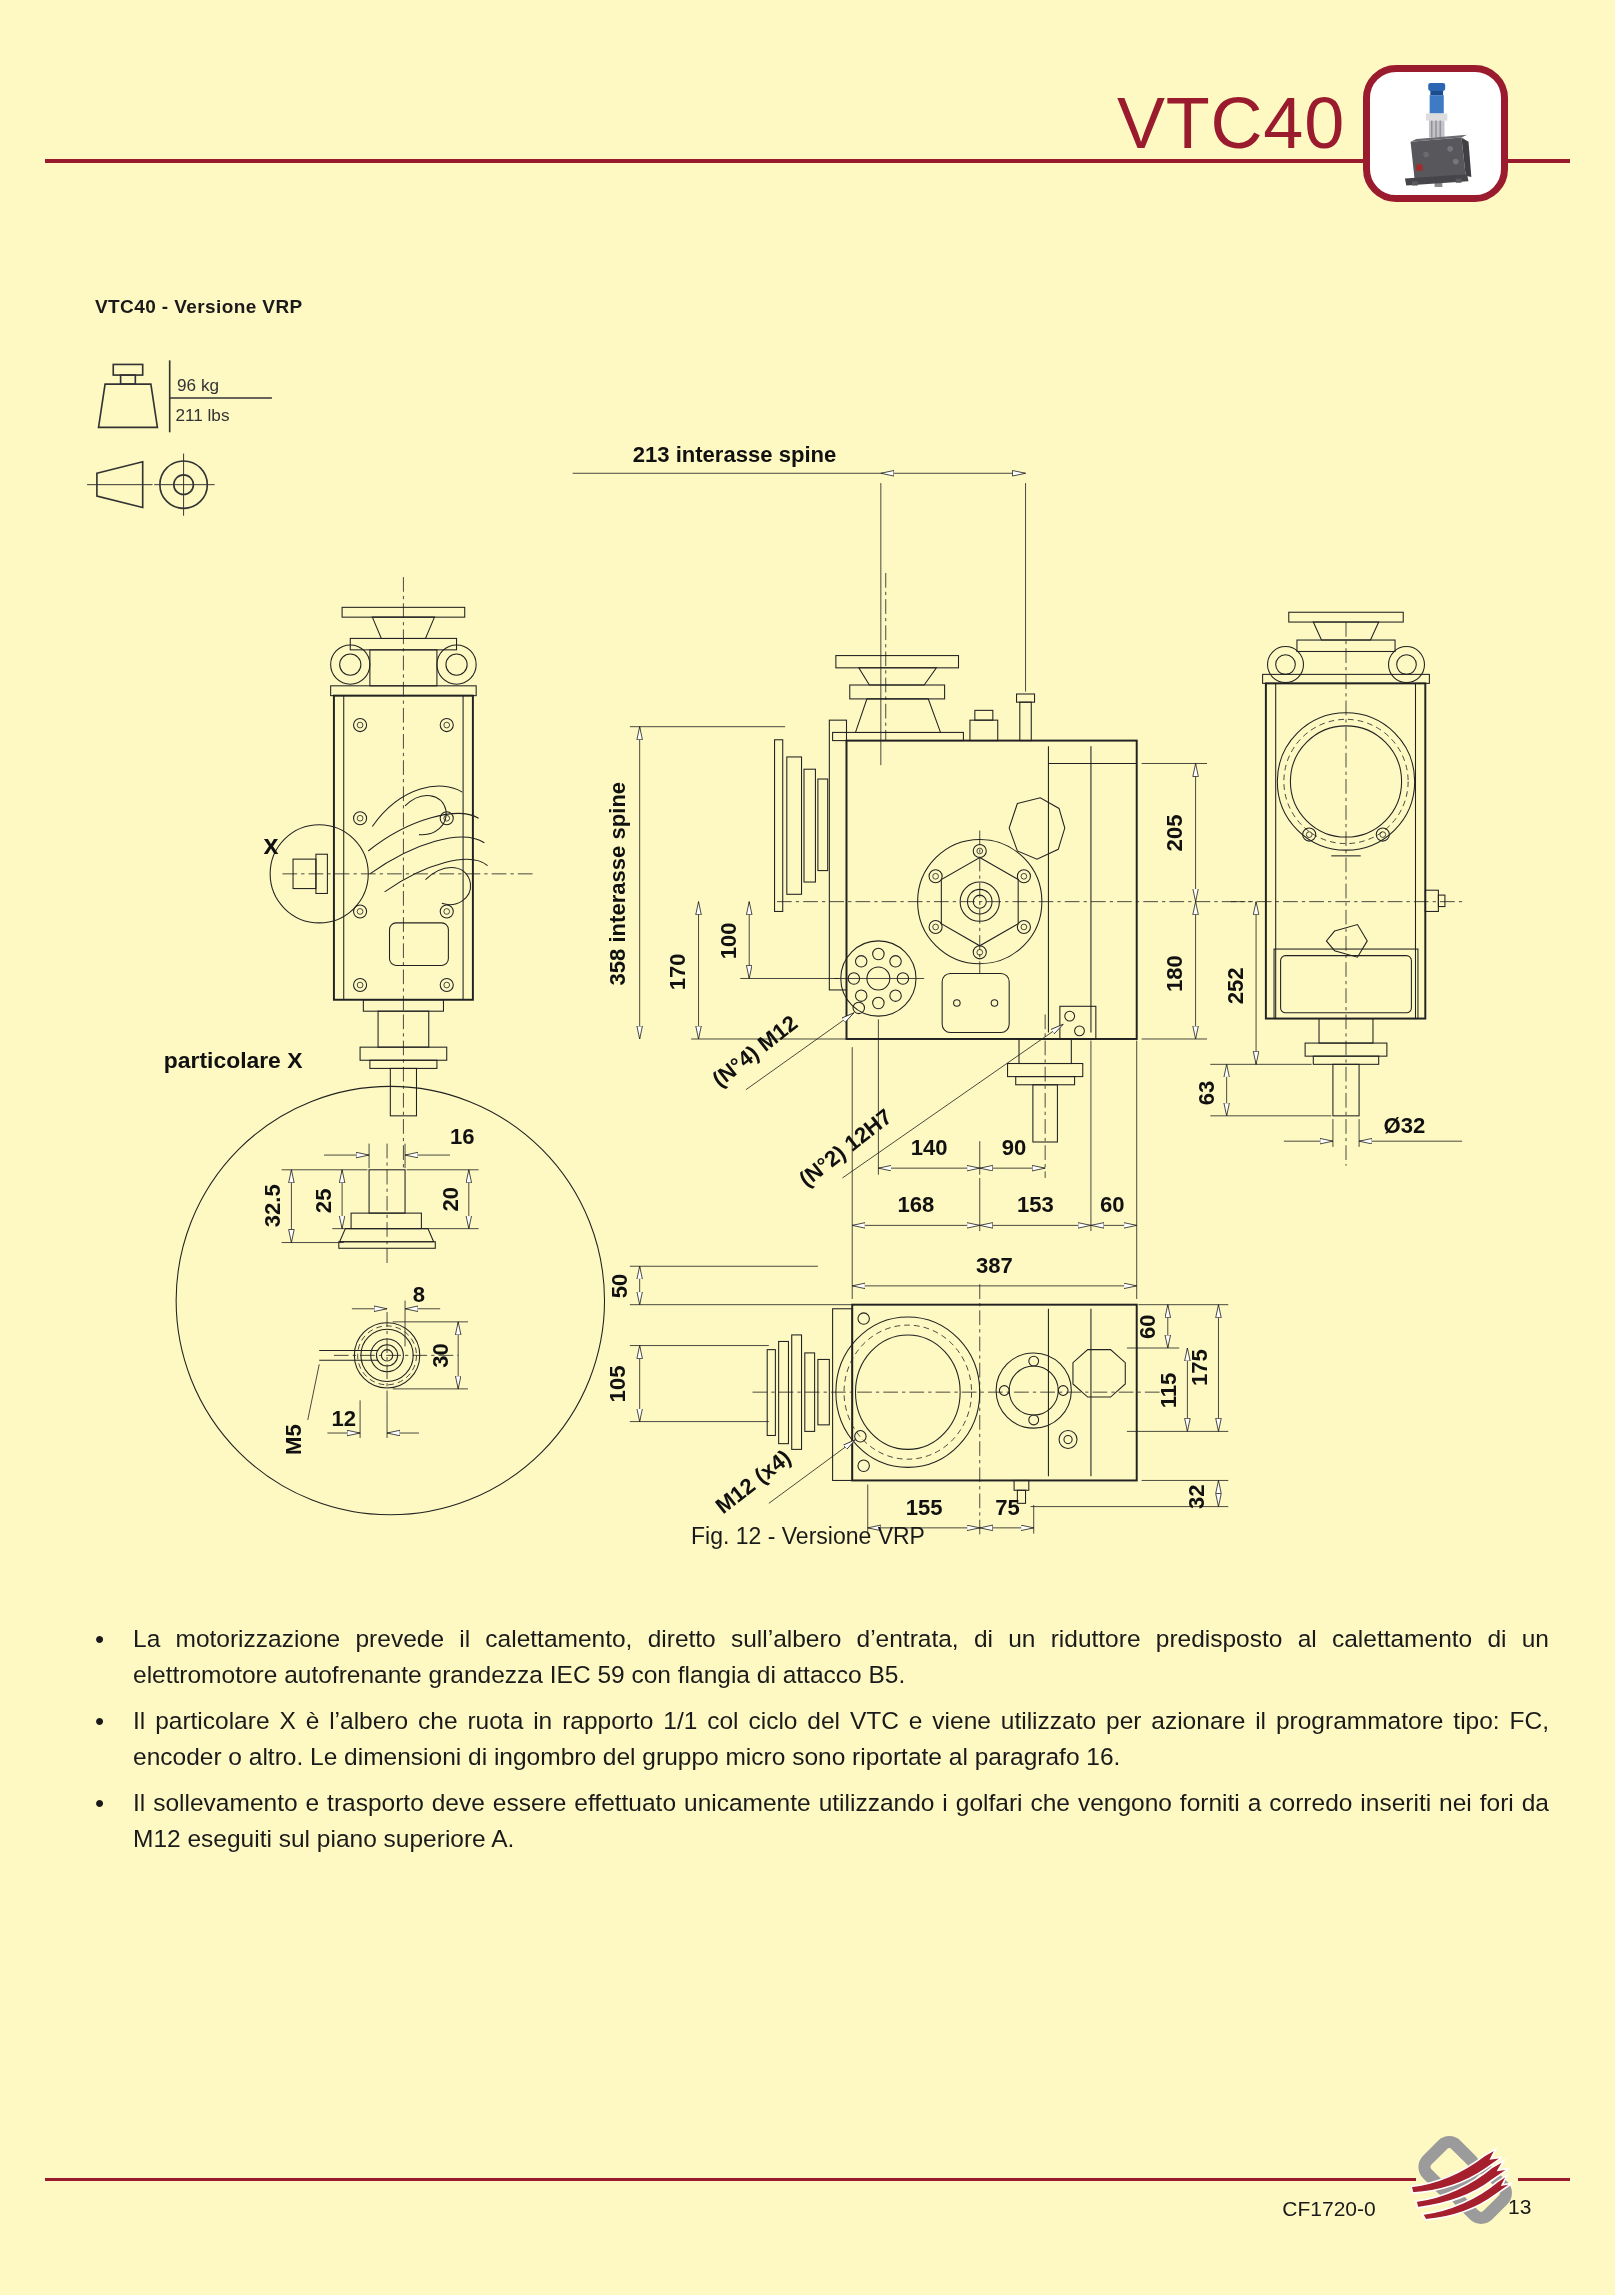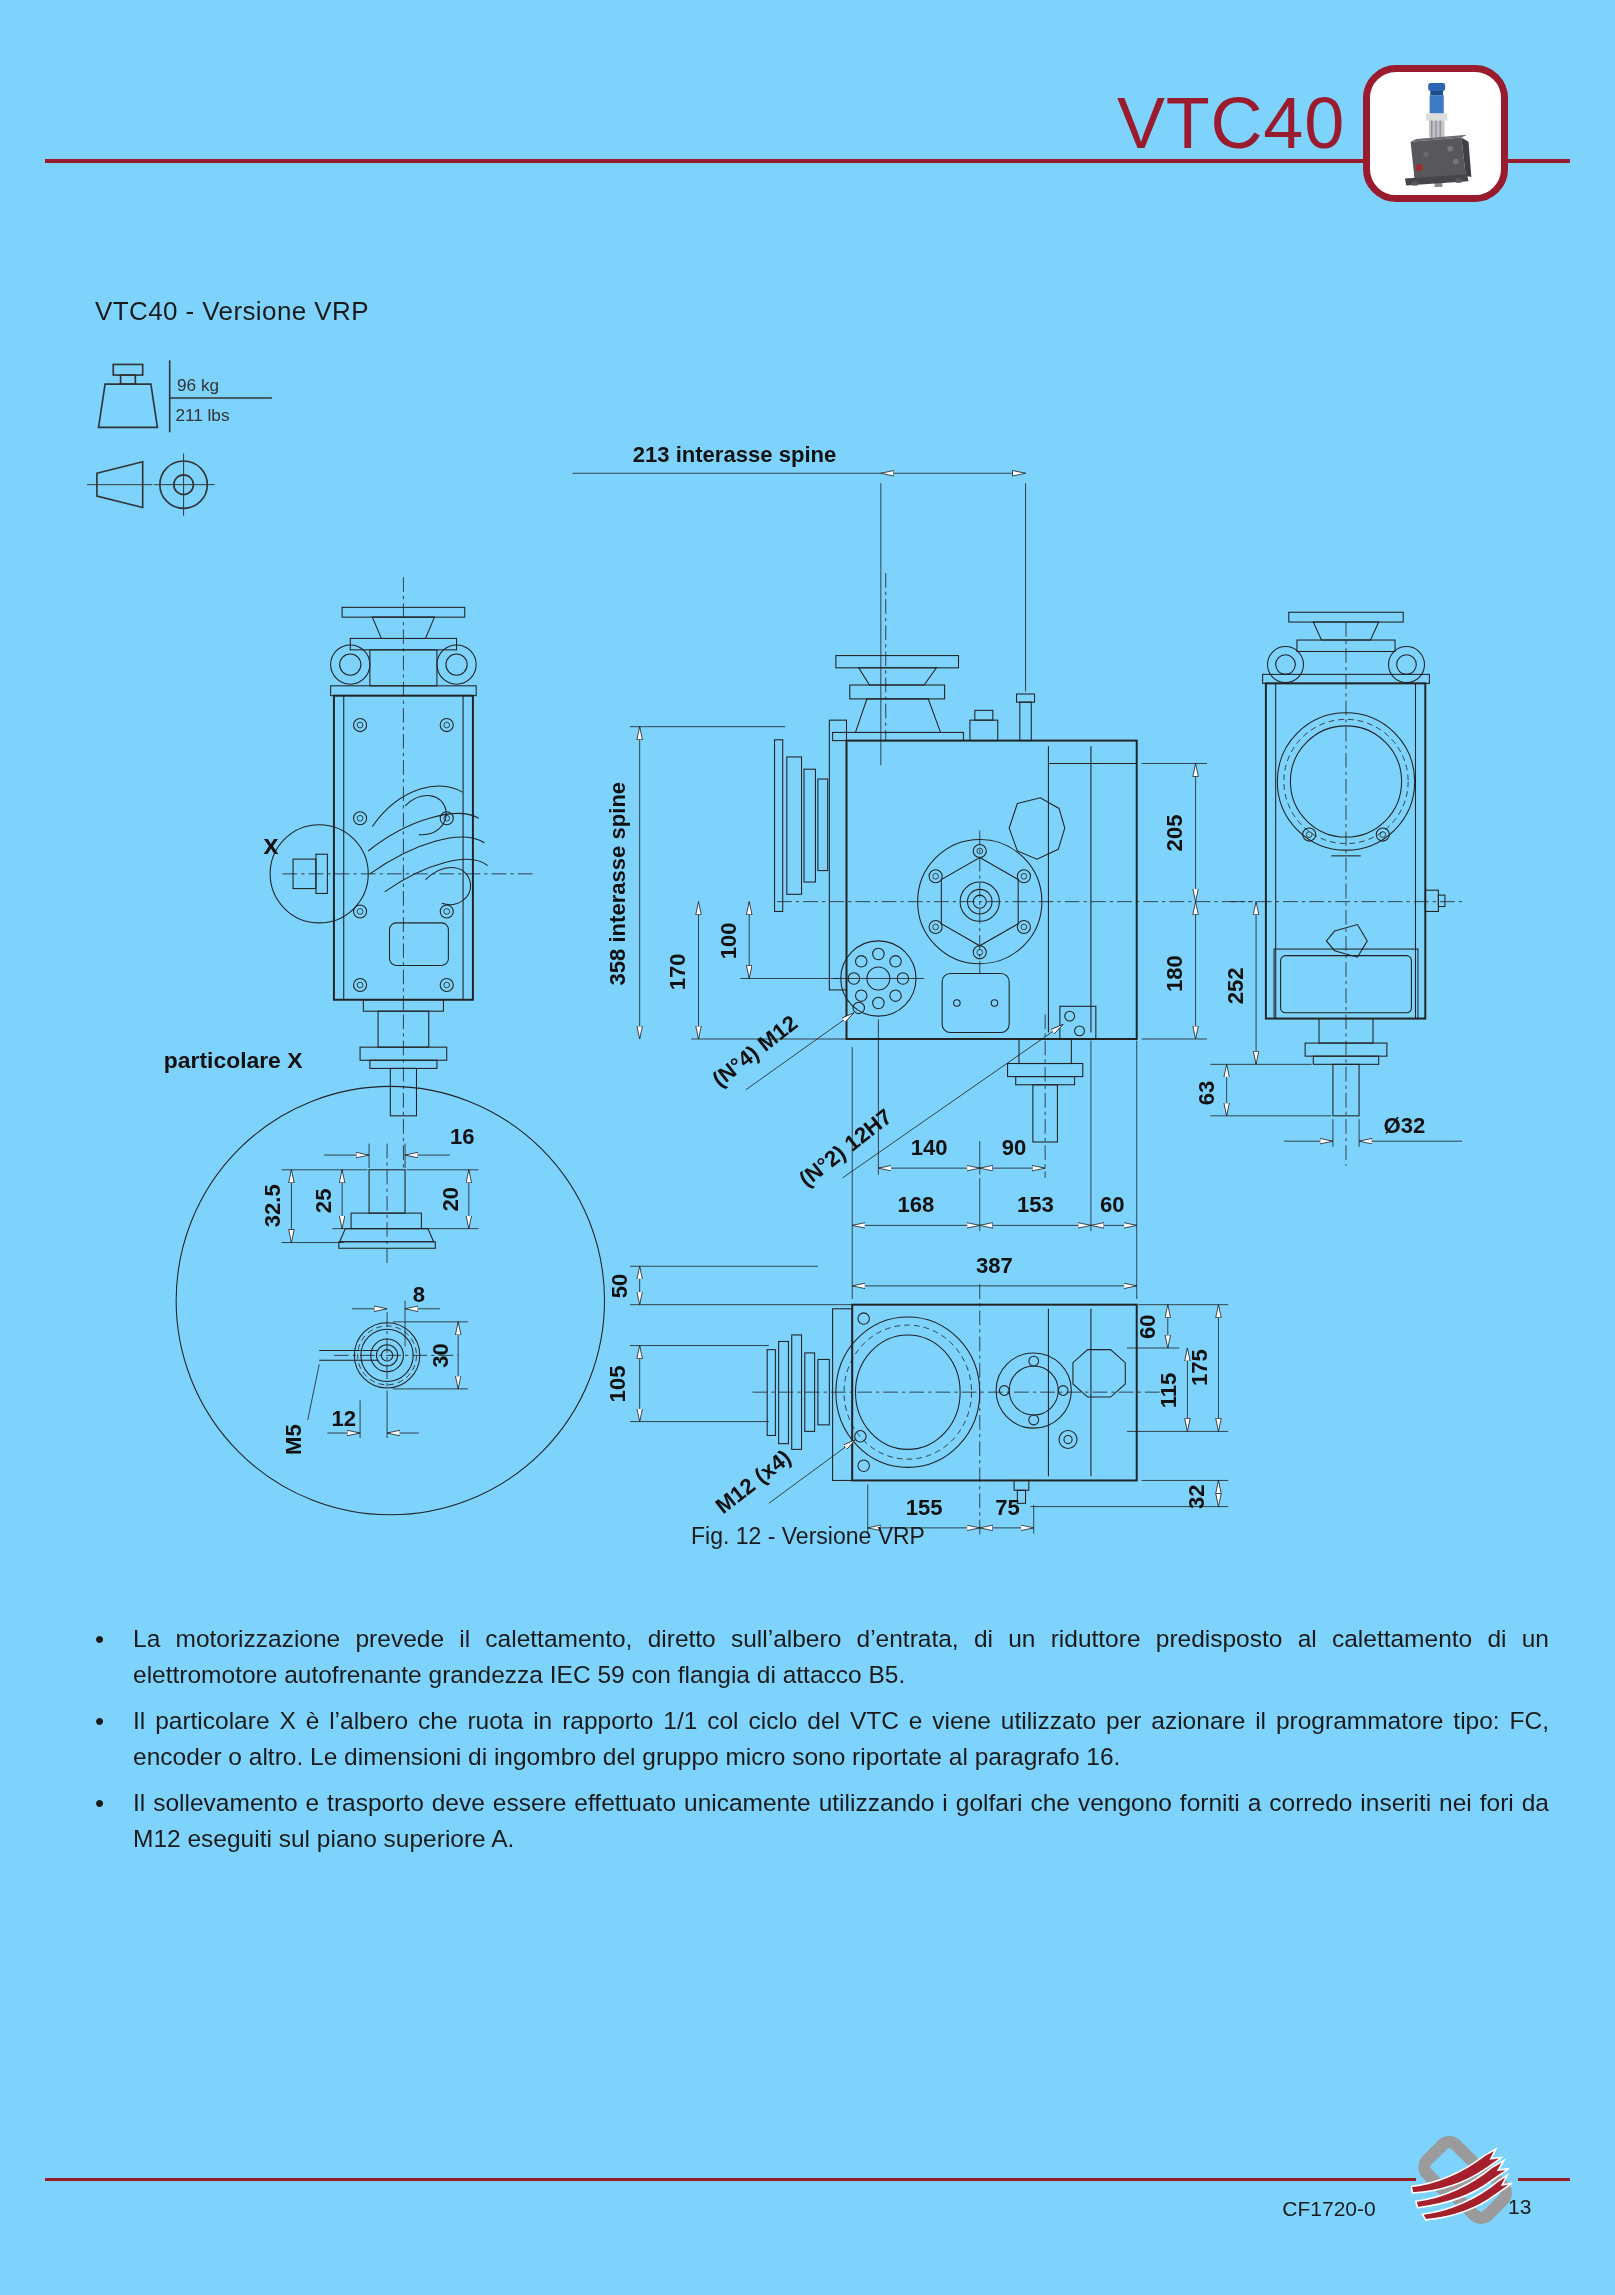--- a/index.html
+++ b/index.html
@@ -1,25 +1,25 @@
 <!DOCTYPE html>
 <html style="font-size:13px"><head>
 <meta charset="utf-8">
 <style>
   html,body{margin:0;padding:0;background:#e8e8e8;}
-  #page{position:relative;width:1616px;height:2295px;background:#7dd3fc;
+  #page{position:relative;width:1616px;height:2295px;background:#fef9c3;
         font-family:"Liberation Sans",sans-serif;color:#1a1a1a;overflow:hidden;margin:0 auto;}
   
   .rule{position:absolute;left:45px;top:159px;width:1525px;height:4.1px;background:#9a1b2e;z-index:1;}
   .product-title{position:absolute;left:965px;top:82px;width:380px;text-align:right;
         font-size:72px;font-weight:400;color:#9a1b2e;letter-spacing:0.8px;z-index:1;}
   .logo-box{position:absolute;left:1363px;top:65px;width:131px;height:123px;background:#fff;
         border:7.4px solid #9a1b2e;border-radius:33px;z-index:2;display:flex;align-items:center;justify-content:center;}
   
-  .section-title{position:absolute;left:95px;top:296px;font-size:26px;font-weight:400;letter-spacing:0.4px;}
+  .section-title{position:absolute;left:95px;top:296px;font-size:19px;font-weight:700;letter-spacing:0.4px;}
   
   #icons{position:absolute;left:74px;top:348px;}
   #icons text{font-family:"Liberation Sans",sans-serif;font-size:21px;fill:#333;font-weight:400;}
   
   #dwg{position:absolute;left:123px;top:401px;}
   #dwg .o{fill:none;stroke:#222;stroke-width:2.4;}
   #dwg .t{fill:none;stroke:#222;stroke-width:1.3;}
   #dwg .d{fill:none;stroke:#222;stroke-width:1;}
   #dwg .c{fill:none;stroke:#222;stroke-width:1;stroke-dasharray:18 5 4 5;}
   #dwg .dash{fill:none;stroke:#222;stroke-width:1;stroke-dasharray:7 5;}

